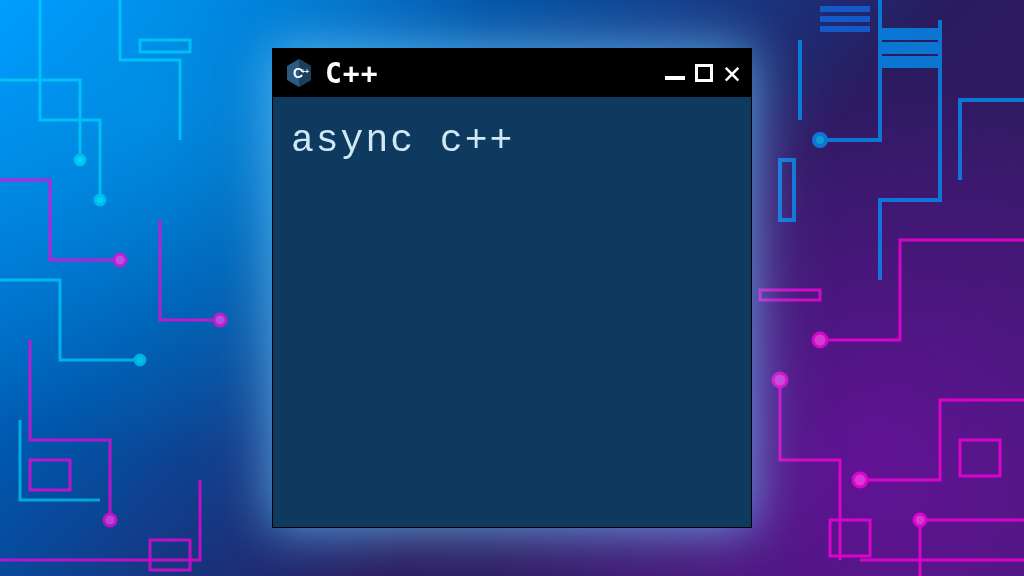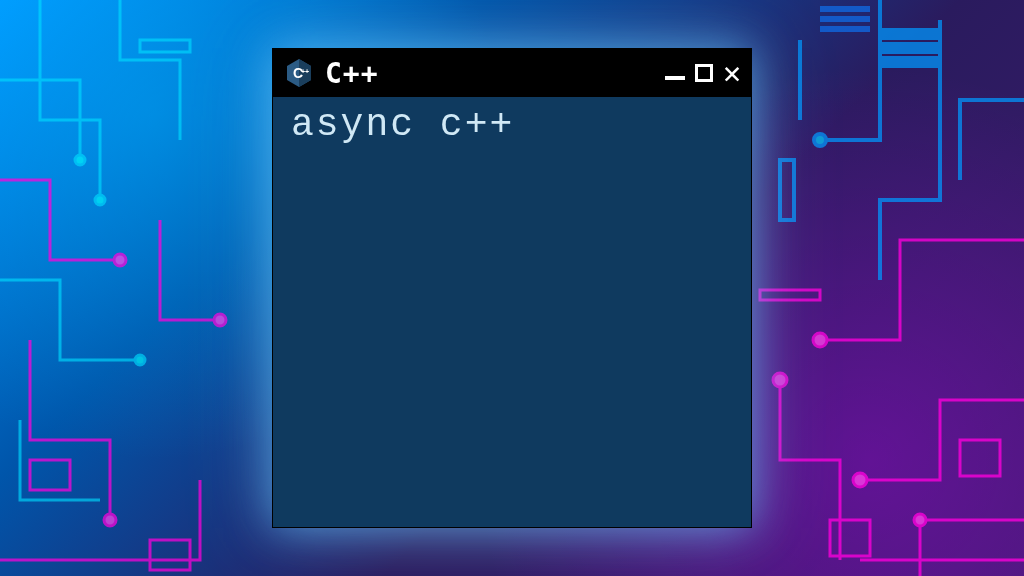--- a/index.html
+++ b/index.html
@@ -108,21 +108,21 @@
       border: 3px solid #fff;
     }
     
     .ctrl-close {
       font-size: 30px;
     }
     
     .window-body {
       flex: 1;
       background: #0f3a5f;
-      padding: 6px 18px;
+      padding: 22px 18px;
     }
     
     .body-text {
       color: #d0e8f5;
       font-size: 38px;
       font-family: 'Courier New', monospace;
       letter-spacing: 2px;
     }
   </style>
 </head>

